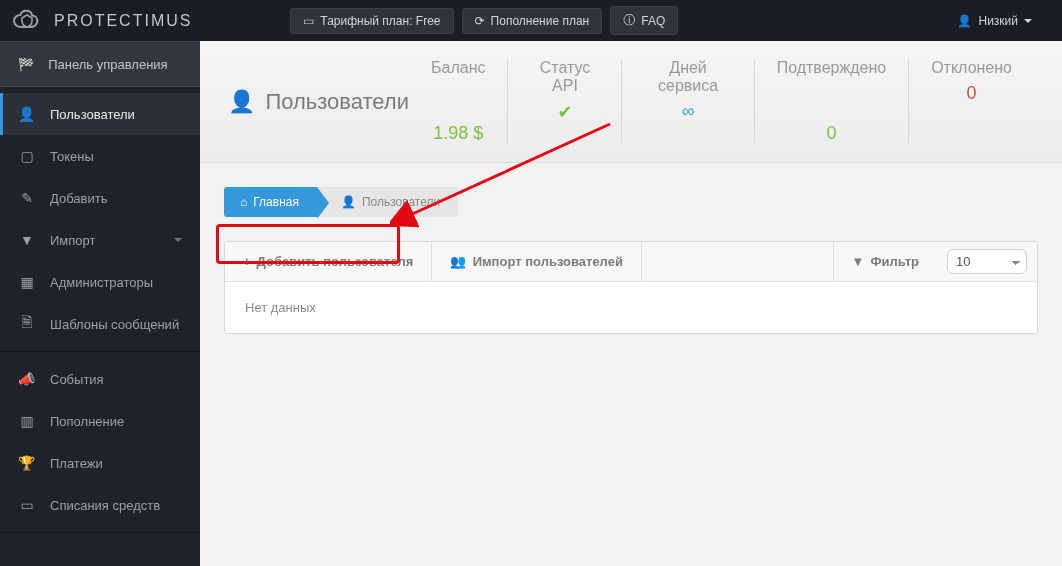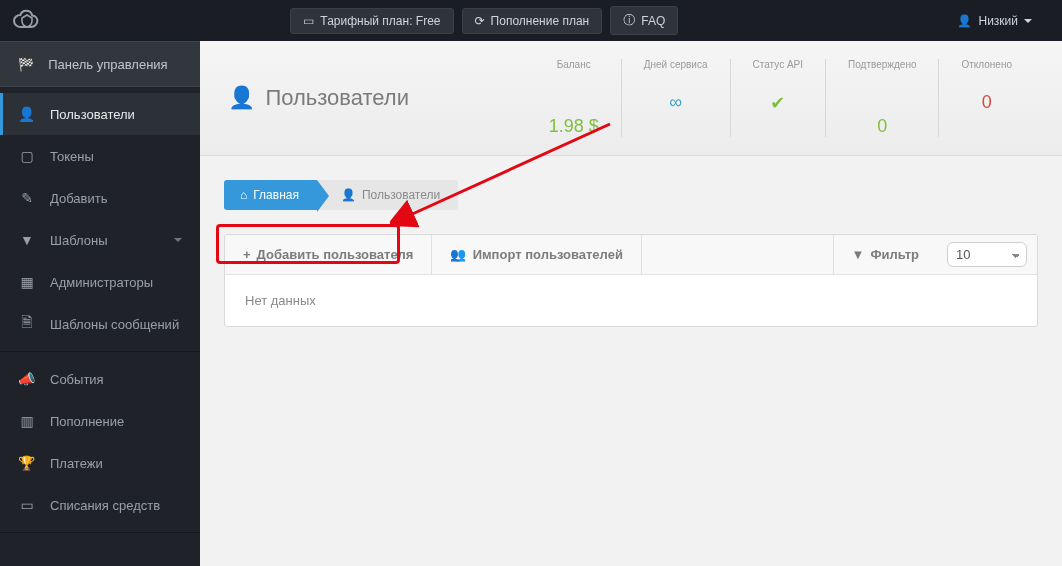--- a/index.html
+++ b/index.html
@@ -27,21 +27,21 @@
 .sidebar .item .caret-r{margin-left:auto;border-top:4px solid #6f757b;border-left:4px solid transparent;border-right:4px solid transparent;}
 .sidebar .sep{height:6px;}
 
 
 .main{position:absolute; left:200px; top:41px; right:0;}
 .header-bar{background:linear-gradient(#f5f5f5,#ececec); border-bottom:1px solid #dcdcdc; padding:18px 28px; display:flex; align-items:center;}
 .page-title{font-size:22px; font-weight:400; color:#7b7b7b; display:flex; align-items:center; gap:10px;}
 .stats{margin-left:auto; display:flex;}
 .stat{border-left:1px solid #d8d8d8; padding:0 22px; text-align:center;}
 .stat:first-child{border-left:none;}
-.stat .lbl{color:#9a9a9a; font-size:10px; margin-bottom:22px;}
+.stat .lbl{color:#9a9a9a; font-size:16px; margin-bottom:6px;}
 .stat .val{font-size:18px; }
 .val.green{color:#7fbf3f;margin-top:46px;}
 .val.blue{color:#3aa7c7;}
 .val.red{color:#d24a43;}
 .val.check{color:#7fbf3f;}
 
 .content{padding:24px 24px;}
 
 
 .crumbs{display:flex; align-items:center; margin-bottom:24px;}
@@ -69,20 +69,21 @@
 </style>
 </head>
 <body>
 
 <div class="topbar">
   <div class="logo">
     <svg width="34" height="24" viewBox="0 0 34 24">
       <path d="M9 18c-4 0-7-2.6-7-6.2C2 8.4 5 6 8.4 6c.7-2.5 3-4.3 5.8-4.3 3 0 5.5 2 6 4.8 2.9.2 5.2 2.5 5.2 5.3 0 3-2.6 6.2-6.4 6.2H9z" fill="none" stroke="#9aa0a6" stroke-width="2"></path>
       <path d="M15 6l5 3v3c0 3-2 5-5 6-3-1-5-3-5-6V9l5-3z" fill="none" stroke="#9aa0a6" stroke-width="1.6"></path>
     </svg>
+    <span class="logo-text">PROTECTIMUS</span>
   </div>
   <div class="topbar-spacer"></div>
   <div class="top-btn">
     <span class="uicon">▭</span>
     <span><span>Тарифный план:</span> <span>Free</span></span>
   </div>
   <div class="top-btn">
     <span class="uicon">⟳</span>
     <span>Пополнение план</span>
   </div>
@@ -112,21 +113,21 @@
     <div class="item">
       <span class="sicon">▢</span>
       <span>Токены</span>
     </div>
     <div class="item">
       <span class="sicon">✎</span>
       <span>Добавить</span>
     </div>
     <div class="item">
       <span class="sicon">▼</span>
-      <span>Шаблоны</span>
+      <span>Импорт</span>
       <span class="caret-r"></span>
     </div>
     <div class="item">
       <span class="sicon">▦</span>
       <span>Администраторы</span>
     </div>
     <div class="item">
       <span class="sicon">🗎</span>
       <span>Шаблоны сообщений</span>
     </div>
@@ -159,26 +160,26 @@
     <div class="page-title">
       <span style="color:#b0b0b0">👤</span>
       <span>Пользователи</span>
     </div>
     <div class="stats">
       <div class="stat">
         <div class="lbl">Баланс</div>
         <div class="val green">1.98 $</div>
       </div>
       <div class="stat">
+        <div class="lbl">Статус API</div>
+        <div class="val check">✔</div>
+      </div>
+      <div class="stat">
         <div class="lbl">Дней сервиса</div>
         <div class="val blue">∞</div>
-      </div>
-      <div class="stat">
-        <div class="lbl">Статус API</div>
-        <div class="val check">✔</div>
       </div>
       <div class="stat">
         <div class="lbl">Подтверждено</div>
         <div class="val green">0</div>
       </div>
       <div class="stat">
         <div class="lbl">Отклонено</div>
         <div class="val red">0</div>
       </div>
     </div>

